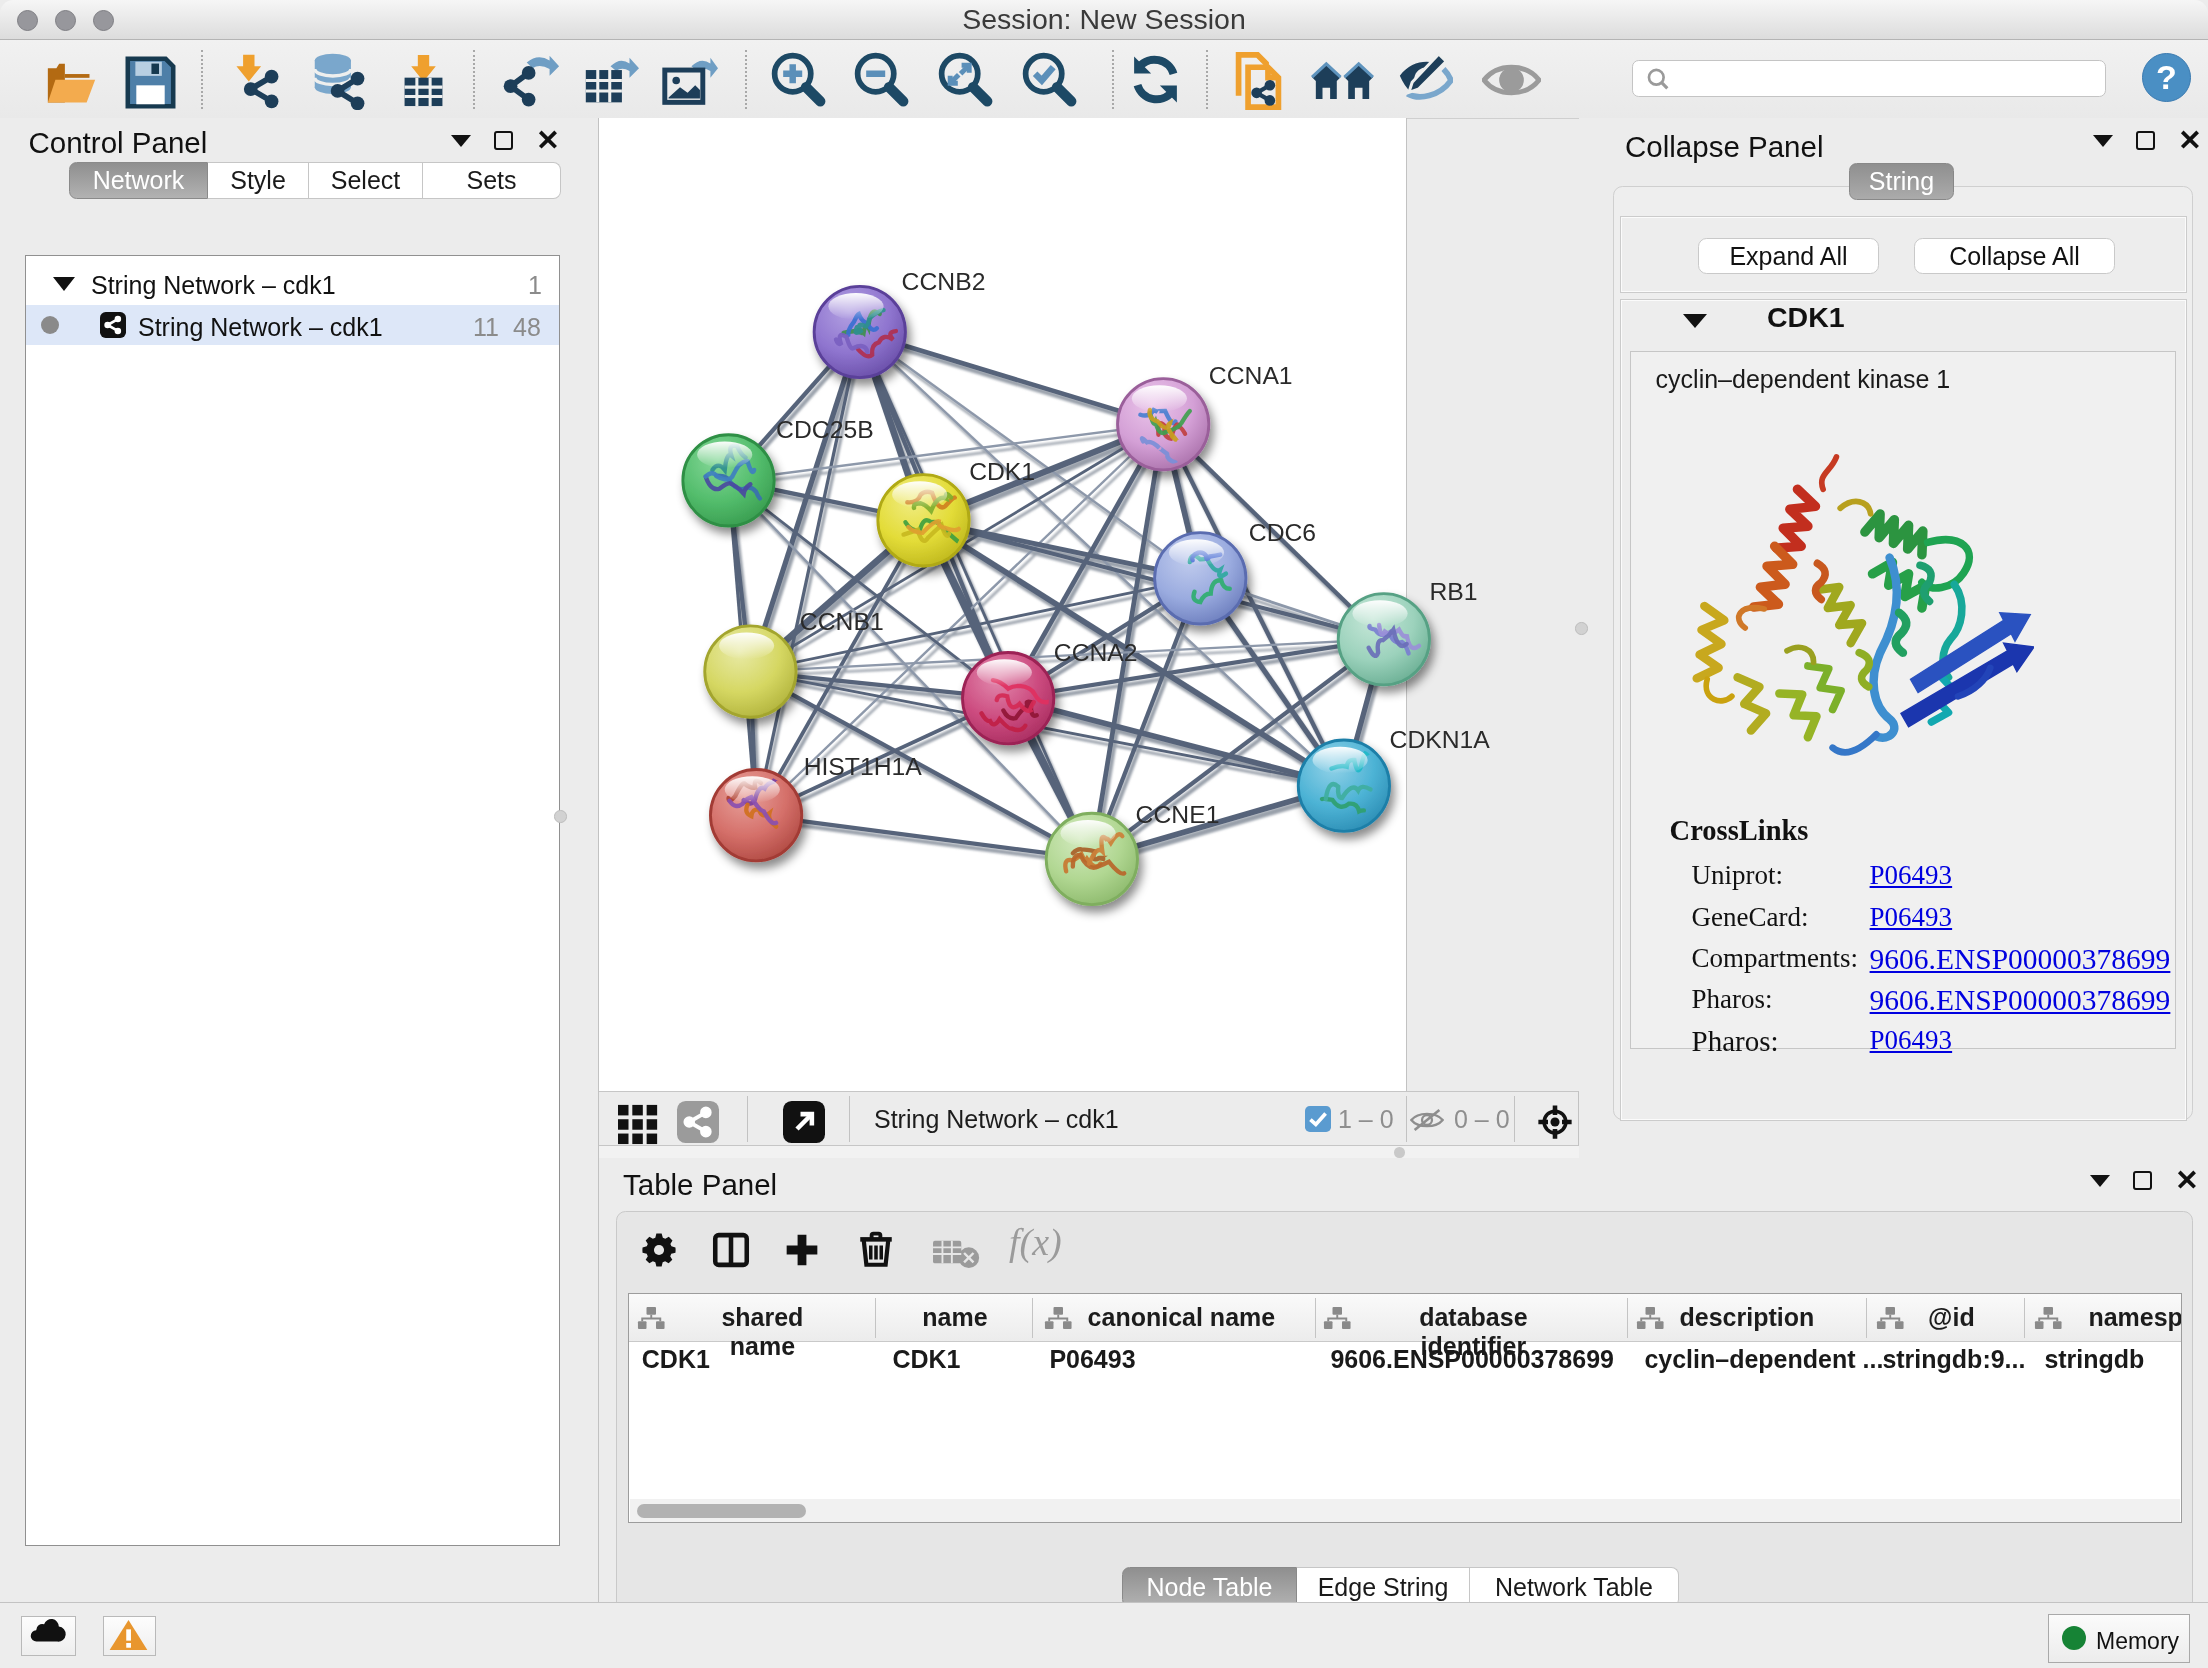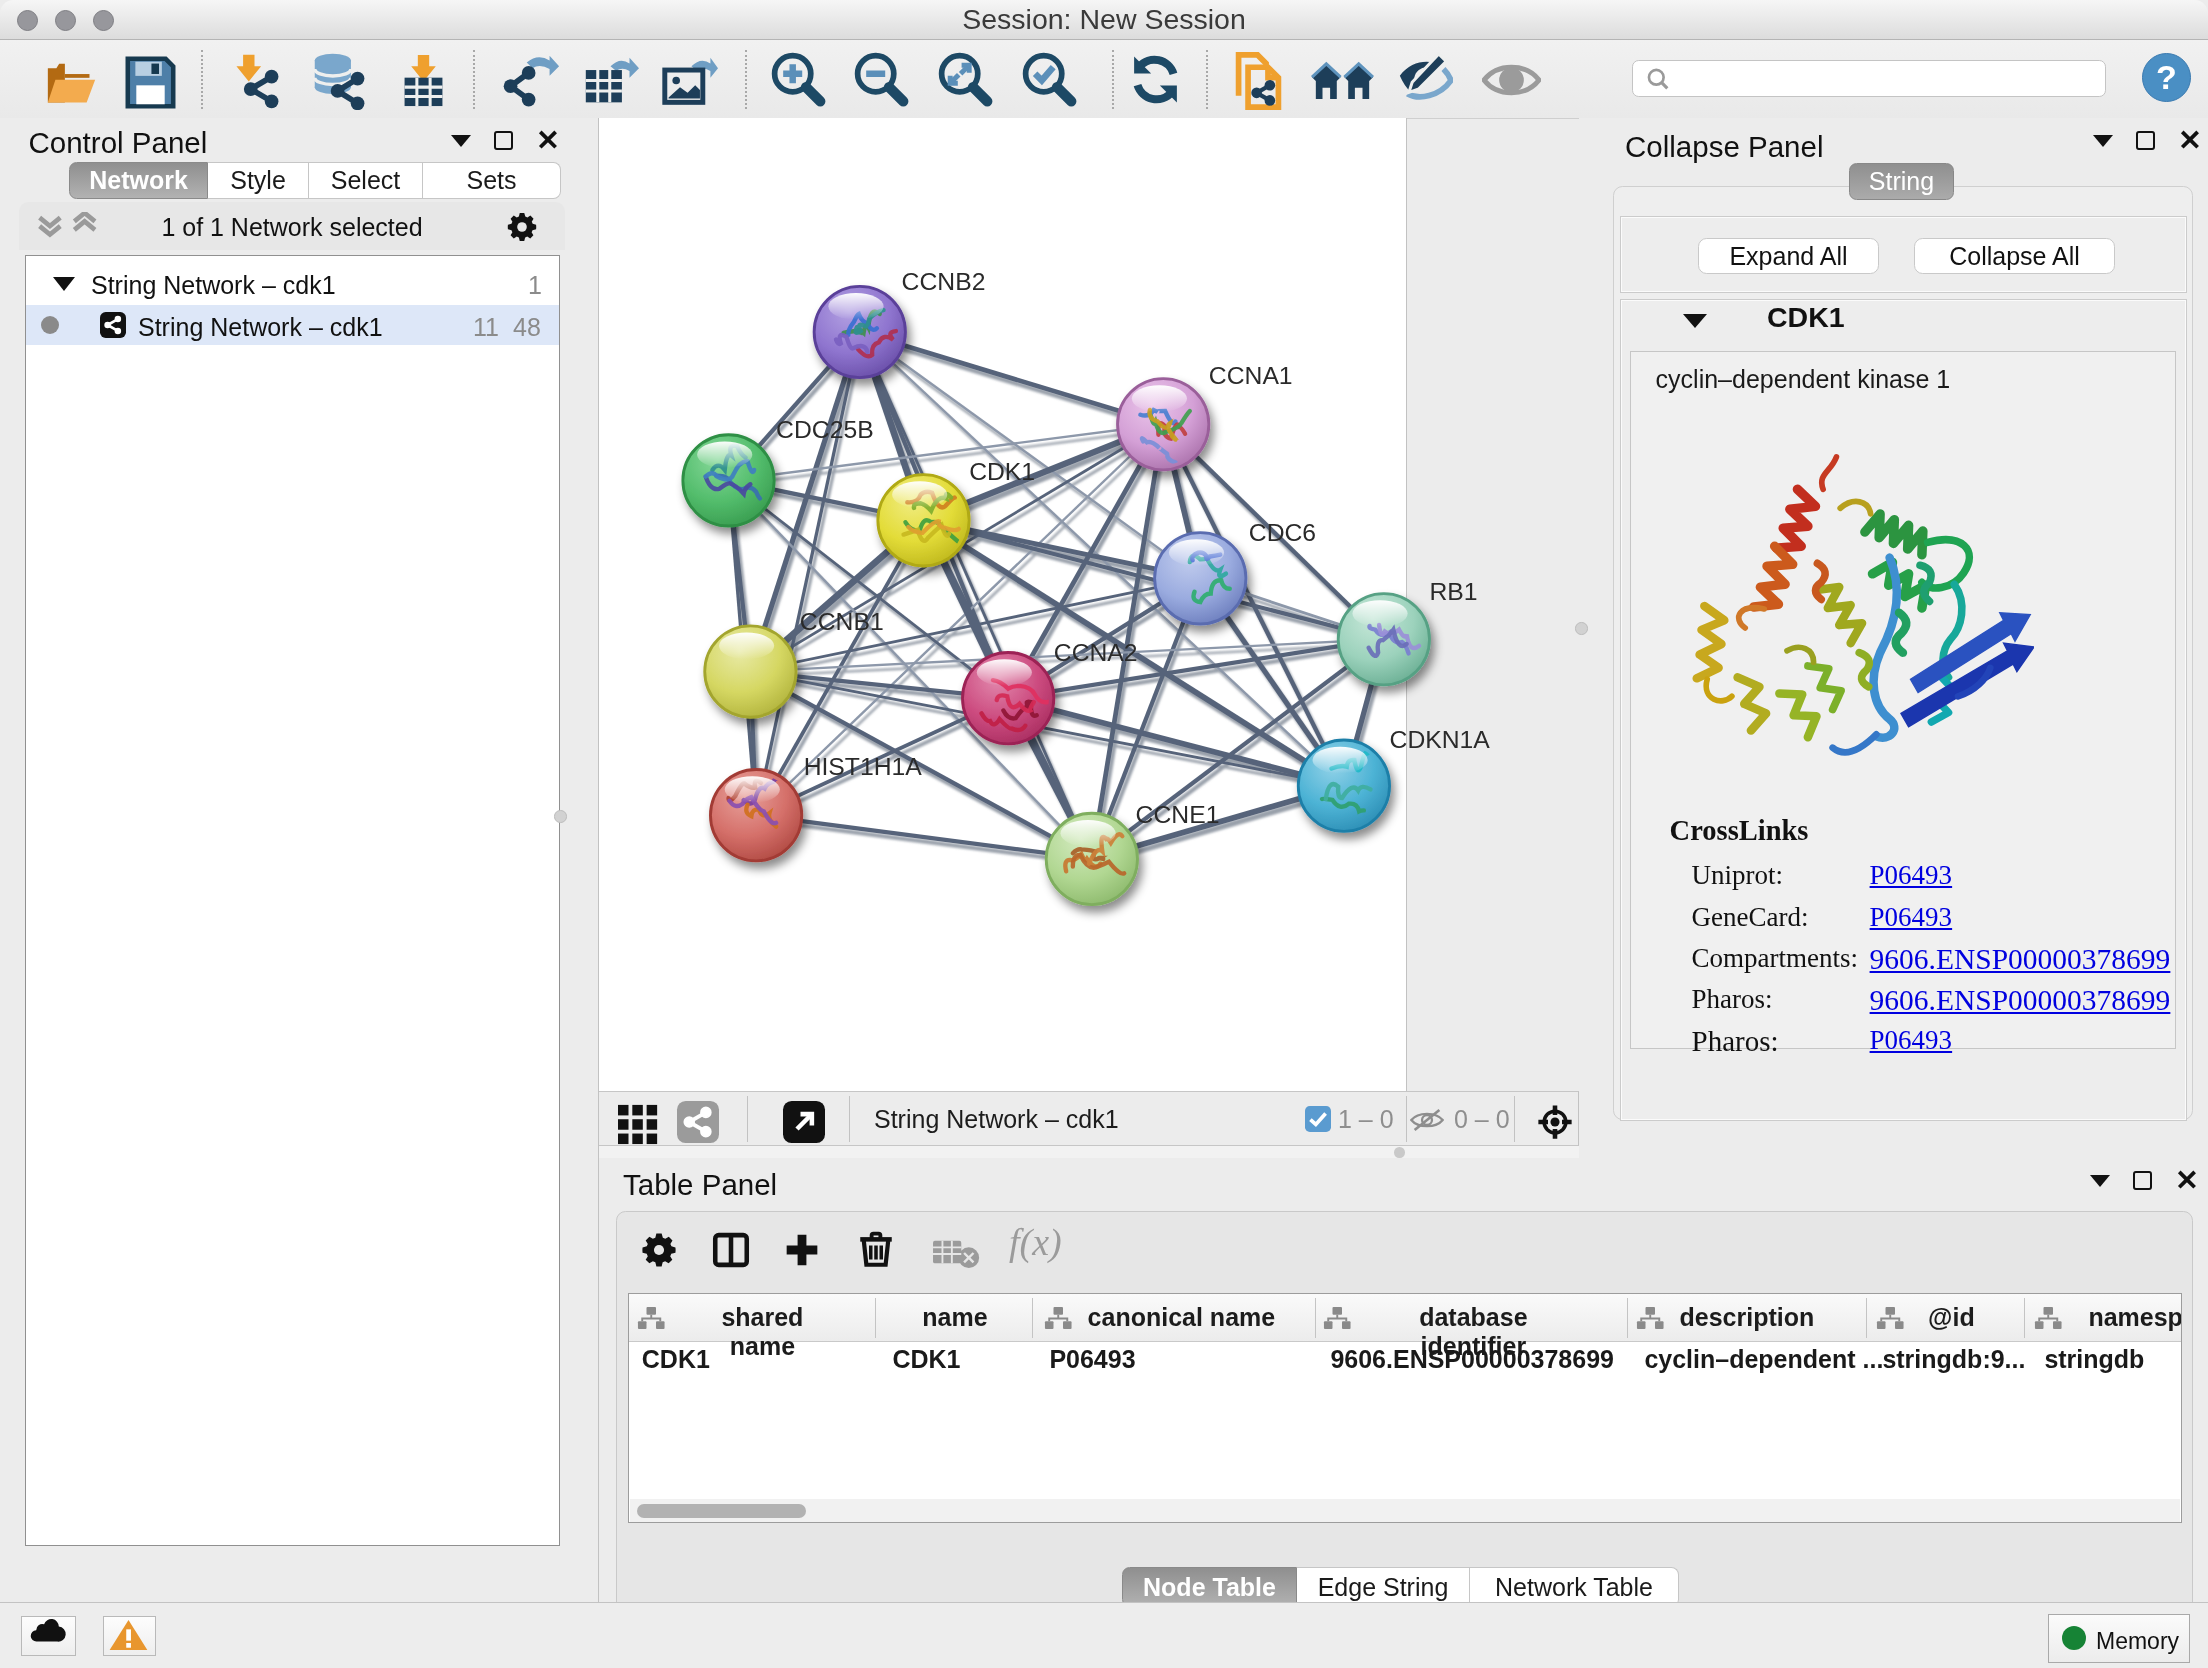--- a/index.html
+++ b/index.html
@@ -32,21 +32,21 @@
   
   .paneltitle{font-size:29.5px;color:#111;}
   .winbtns{position:absolute;display:flex;gap:23px;align-items:center;}
   .tri-dn{width:0;height:0;border-left:10.5px solid transparent;border-right:10.5px solid transparent;border-top:12.4px solid #111;}
   .sqr{width:19px;height:19px;border:2.9px solid #111;border-radius:2.9px;box-sizing:border-box;}
   .xx{font-size:28.5px;font-weight:bold;color:#111;line-height:19px;}
   
   .seg{position:absolute;display:flex;height:37px;}
   .seg .s{background:#fff;border:1px solid #c6c6c6;border-left:none;
      font-size:25px;color:#1a1a1a;display:flex;align-items:center;justify-content:center;box-sizing:border-box;}
-  .seg .s.first{border-left:1px solid #c6c6c6;border-radius:7.6px 0 0 7.6px;font-weight:bold;}
+  .seg .s.first{border-left:1px solid #c6c6c6;border-radius:7.6px 0 0 7.6px;}
   .seg .s.last{border-radius:0 7.6px 7.6px 0;}
   .seg .s.sel{background:linear-gradient(#8f8f8f,#b2b2b2);color:#fff;border-color:#8a8a8a;}
   
   .btn{background:#fff;border:1px solid #c9c9c9;border-radius:8.6px;
     font-size:25px;color:#111;display:flex;align-items:center;justify-content:center;box-sizing:border-box;}
 </style>
 </head>
 <body>
 <div id="app">
   <div id="titlebar">
@@ -203,35 +203,20 @@
     <div class="winbtns" style="left:451px;top:13.3px;">
       <div class="tri-dn"></div>
         <div class="sqr"></div>
         <div class="xx">✕</div>
     </div>
     <div class="seg" style="left:69px;top:44px;">
       <div class="s sel first" style="width:139px;">Network</div>
       <div class="s" style="width:101px;">Style</div>
       <div class="s" style="width:114px;">Select</div>
       <div class="s last" style="width:138px;">Sets</div>
-    </div>
-    <div class="abs" style="left:19px;top:84px;width:546px;height:48px;background:#e7e7e7;border-radius:9.5px 9.5px 0 0;">
-      <svg class="abs" style="left:17px;top:9.5px;" width="86" height="30" viewBox="0 0 90 32">
-        <g stroke="#9a9a9a" stroke-width="5" fill="none">
-          <path d="M3 6 L14 15 L25 6"></path>
-            <path d="M3 15 L14 24 L25 15"></path>
-          <path d="M48 24 L59 15 L70 24" transform="translate(-8,-14) "></path>
-          <path d="M48 15 L59 6 L70 15" transform="translate(-8,4)"></path>
-        </g>
-      </svg>
-      <div class="abs" style="left:0;top:11.4px;width:546px;text-align:center;font-size:25px;color:#111;">1 of 1 Network selected</div>
-      <svg class="abs" style="left:485px;top:6.7px;" width="36" height="36" viewBox="0 0 24 24">
-        <path fill="#111" d="M12 8.5A3.5 3.5 0 1 0 12 15.5 3.5 3.5 0 0 0 12 8.5zm9.4 5 .1-1.5-.1-1.5-2.3-.6a7 7 0 0 0-.6-1.4l1.2-2-2.1-2.1-2 1.2a7 7 0 0 0-1.4-.6L13.5 2.6h-3L9.9 5a7 7 0 0 0-1.4.6l-2-1.2-2.1 2.1 1.2 2a7 7 0 0 0-.6 1.4l-2.4.6-.1 1.5.1 1.5 2.4.6a7 7 0 0 0 .6 1.4l-1.2 2 2.1 2.1 2-1.2a7 7 0 0 0 1.4.6l.6 2.4h3l.6-2.4a7 7 0 0 0 1.4-.6l2 1.2 2.1-2.1-1.2-2a7 7 0 0 0 .6-1.4z"></path>
-        <circle cx="12" cy="12" r="3.2" fill="#e7e7e7"></circle>
-      </svg>
     </div>
     <div class="abs" style="left:25px;top:137px;width:535px;height:1291px;background:#fff;border:1px solid #909090;box-sizing:border-box;">
       <div class="abs" style="left:0;top:11.4px;width:533px;height:36px;">
         <div class="abs" style="left:27px;top:9.5px;width:0;height:0;border-left:11.4px solid transparent;border-right:11.4px solid transparent;border-top:14.3px solid #111;"></div>
         <div class="abs" style="left:65px;top:3.8px;font-size:25px;color:#111;">String Network – cdk1</div>
         <div class="abs" style="right:17px;top:3.8px;font-size:25px;color:#8b8b8b;">1</div>
       </div>
       <div class="abs" style="left:0;top:49px;width:533px;height:40px;background:#dde7f8;">
         <div class="abs" style="left:15px;top:11.4px;width:18px;height:18px;border-radius:50%;background:#8a8a8a;"></div>
         <div class="abs" style="left:74px;top:6.7px;width:26px;height:26px;background:#111;border-radius:5.7px;">

